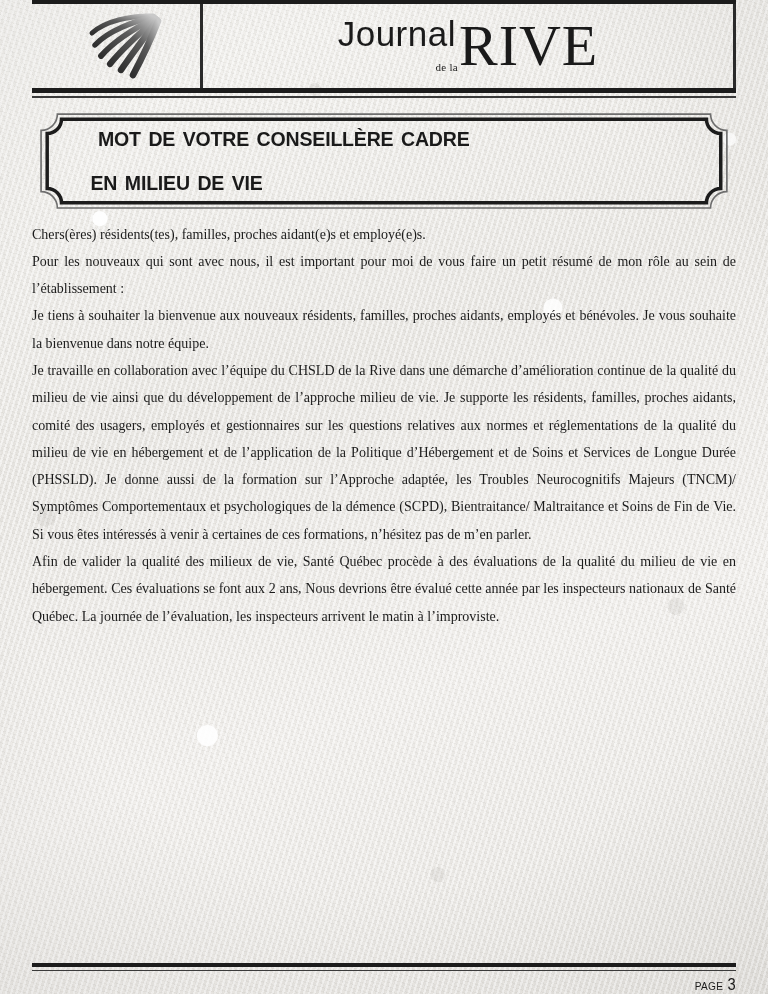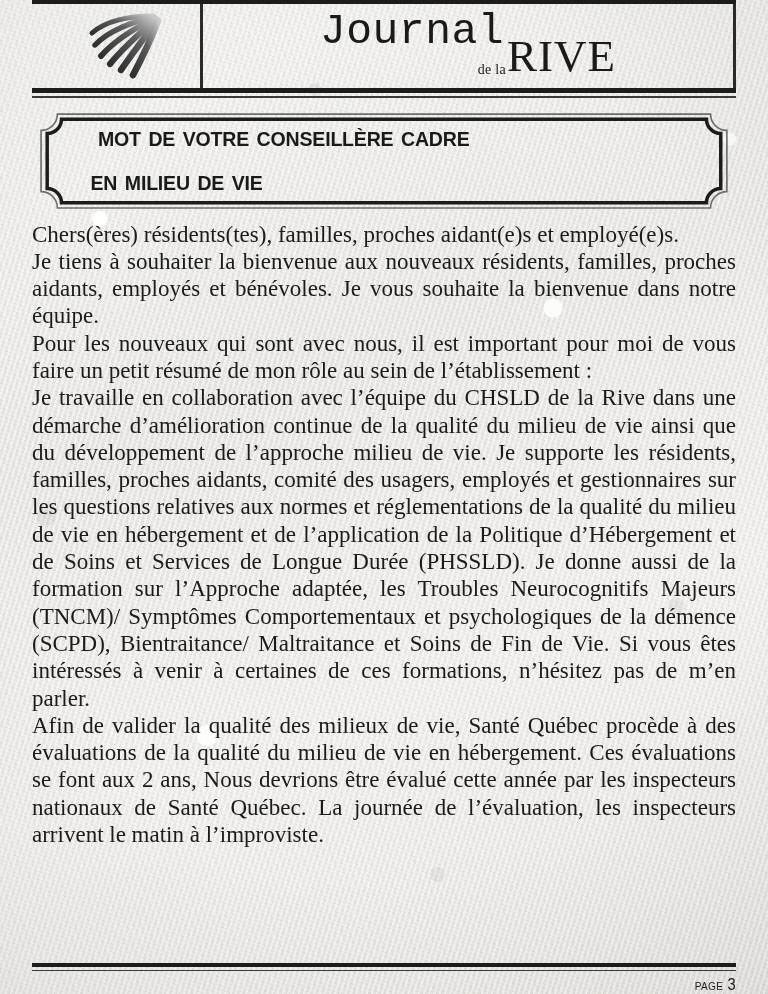--- a/index.html
+++ b/index.html
@@ -93,35 +93,35 @@
     align-items: flex-end;
     line-height: 1;
     transform: translateY(-2px);
   }
   .lockup-left {
     display: flex;
     flex-direction: column;
     align-items: flex-end;
   }
   .word-journal {
-    font-family: Liberation Mono, monospace;
-    font-size: 43px;
+    font-family: Liberation Sans, sans-serif;
+    font-size: 35px;
     letter-spacing: 0.5px;
     line-height: 0.96;
   }
   .word-dela {
     font-family: "Liberation Serif", serif;
-    font-size: 14px;
+    font-size: 11px;
     letter-spacing: 0.3px;
     margin-top: 11px;
     margin-right: -2px;
   }
   .word-rive {
     font-family: "Liberation Serif", serif;
-    font-size: 45px;
+    font-size: 58px;
     letter-spacing: 1px;
     margin-left: 3px;
     line-height: 1;
     position: relative;
     top: 2px;
   }
 
   
   .issue-block {
     text-align: center;
@@ -184,21 +184,21 @@
     line-height: 1.16;
     text-align: center;
     white-space: nowrap;
   }
   .headline-line.l2 { margin-top: 9px; }
 
   
   .article {
     margin-top: 12px;
     font-family: "Liberation Serif", serif;
-    font-size: 23px;
+    font-size: 14px;
     line-height: 27.3px;
     text-align: justify;
     text-justify: inter-word;
     color: #1b1b1b;
   }
   .article p {
     margin: 0;
     text-align: justify;
   }
   .article p.last-flush {
@@ -292,22 +292,22 @@
                  L669,76 A14,14 0 0 0 655,90 L23,90 A14,14 0 0 0 9,76 Z" fill="none" stroke="#1c1c1c" stroke-width="3.4"></path>
       </svg>
 
       <div class="headline-line l1">Mot de votre conseillère cadre</div>
       <div class="headline-line l2">en milieu de vie</div>
     </div>
   </div>
 
   <div class="article">
     <p class="last-flush">Chers(ères) résidents(tes), familles, proches aidant(e)s et employé(e)s.</p>
+    <p>Pour les nouveaux qui sont avec nous, il est important pour moi de vous faire un petit résumé de mon rôle au sein de l’établissement :</p>
     <p>Je tiens à souhaiter la bienvenue aux nouveaux résidents, familles, proches aidants, employés et bénévoles. Je vous souhaite la bienvenue dans notre équipe.</p>
-    <p>Pour les nouveaux qui sont avec nous, il est important pour moi de vous faire un petit résumé de mon rôle au sein de l’établissement :</p>
     <p>Je travaille en collaboration avec l’équipe du CHSLD de la Rive dans une démarche d’amélioration continue de la qualité du milieu de vie ainsi que du développement de l’approche milieu de vie. Je supporte les résidents, familles, proches aidants, comité des usagers, employés et gestionnaires sur les questions relatives aux normes et réglementations de la qualité du milieu de vie en hébergement et de l’application de la Politique d’Hébergement et de Soins et Services de Longue Durée (PHSSLD). Je donne aussi de la formation sur l’Approche adaptée, les Troubles Neurocognitifs Majeurs (TNCM)/ Symptômes Comportementaux et psychologiques de la démence (SCPD), Bientraitance/ Maltraitance et Soins de Fin de Vie. Si vous êtes intéressés à venir à certaines de ces formations, n’hésitez pas de m’en parler.</p>
     <p>Afin de valider la qualité des milieux de vie, Santé Québec procède à des évaluations de la qualité du milieu de vie en hébergement. Ces évaluations se font aux 2 ans, Nous devrions être évalué cette année par les inspecteurs nationaux de Santé Québec. La journée de l’évaluation, les inspecteurs arrivent le matin à l’improviste.</p>
   </div>
 
   <div class="footer">
     <div class="footer-rule-thick"></div>
     <div class="footer-rule-gap"></div>
     <div class="footer-rule-thin"></div>
     <div class="footer-page">Page 3</div>
   </div>

